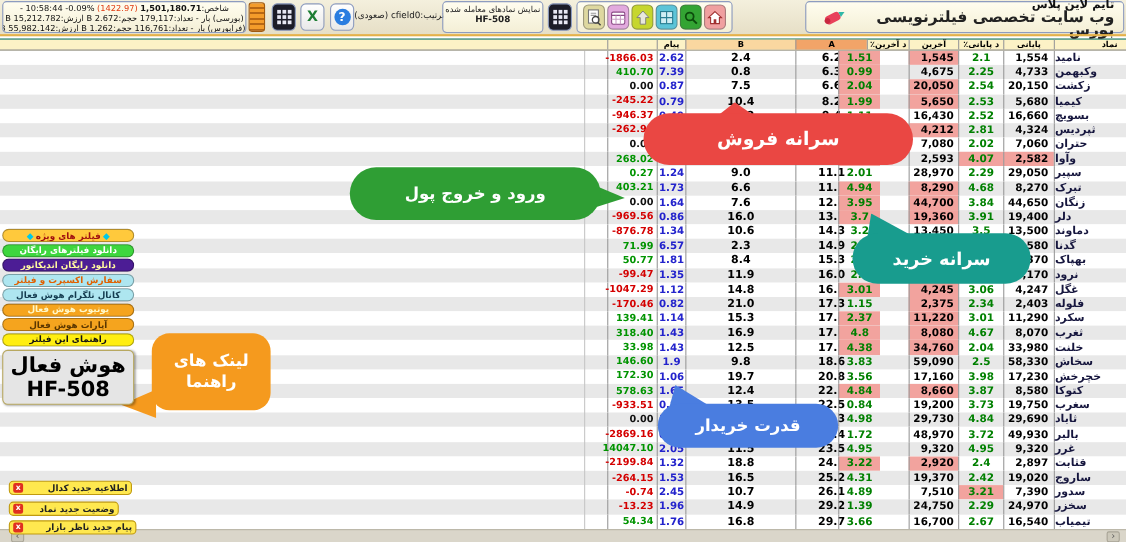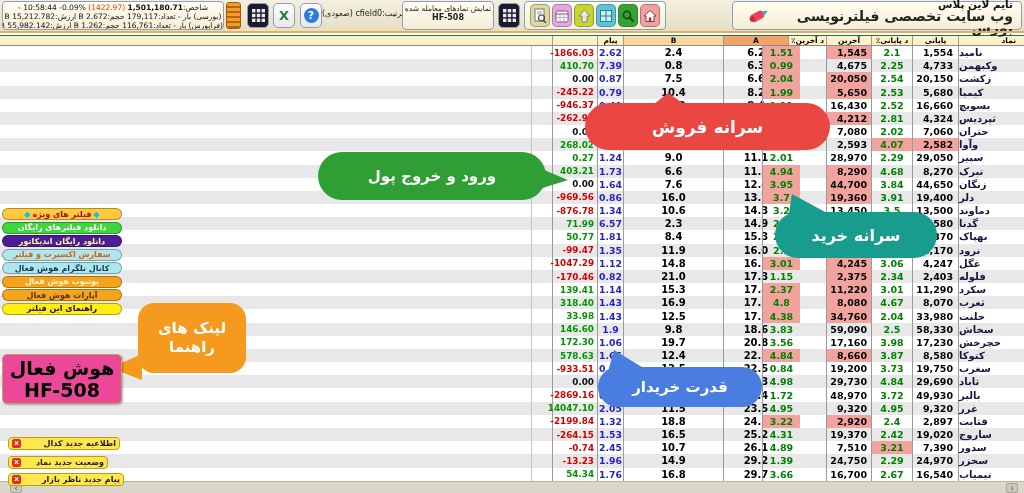--- a/index.html
+++ b/index.html
@@ -88,24 +88,24 @@
   .co-buy{left:775px;top:212px;width:162px;height:46px;border-radius:23px;background:#189c8e;font-size:16px;}
   .co-power{left:598px;top:367px;width:164px;height:40px;border-radius:20px;background:#4a7de0;font-size:15px;}
   .co-links{left:138px;top:303px;width:108px;height:70px;border-radius:16px;background:#f59a1e;
     font-size:15px;line-height:19px;flex-direction:column;}
 
   
   .sidebar-links{position:absolute;left:2px;top:208px;width:120px;z-index:5;}
   .sbtn{width:120px;height:12px;border-radius:6px;margin-bottom:1.5px;border:1px solid rgba(0,0,0,.3);
     box-sizing:border-box;display:flex;align-items:center;justify-content:center;gap:2px;
     font-size:8px;font-weight:600;direction:rtl;white-space:nowrap;overflow:hidden;}
-  .hfbox{position:absolute;left:2px;top:318px;width:118px;height:48px;background:#ec4899;
+  .hfbox{position:absolute;left:2px;top:318px;width:118px;height:48px;background:#e5e5e5;
     border:1px solid #b8a860;border-radius:5px;box-shadow:1px 1px 2px rgba(0,0,0,.3);
     display:flex;flex-direction:column;align-items:center;justify-content:center;z-index:5;
-    font-size:19px;font-weight:bold;color:#000;line-height:22px;direction:rtl;margin-top:36px;}
+    font-size:19px;font-weight:bold;color:#000;line-height:22px;direction:rtl;}
 
   
   .notifs{position:absolute;left:8px;top:0;width:130px;z-index:5;}
   .notif{position:absolute;left:0;height:13px;background:#ffe84f;border:1px solid #c09a10;
     border-radius:4px;box-sizing:border-box;display:flex;align-items:center;padding:0 3px;gap:3px;}
   .notif:nth-child(1){top:437px;width:112px;}
   .notif:nth-child(2){top:456px;width:100px;}
   .notif:nth-child(3){top:473px;width:116px;}
   .notif .x{width:9px;height:9px;background:#e03020;color:#fff;font-size:7px;line-height:9px;
     text-align:center;border-radius:2px;font-weight:bold;flex:none;}

